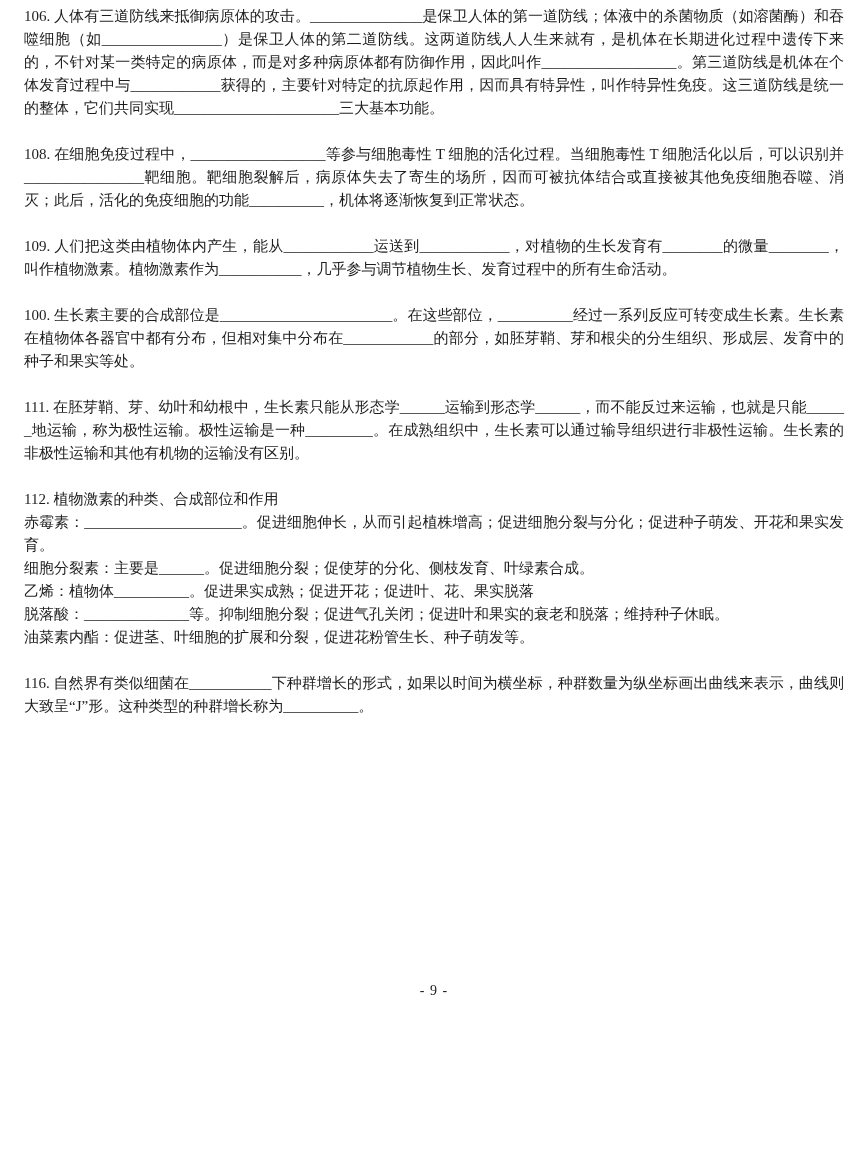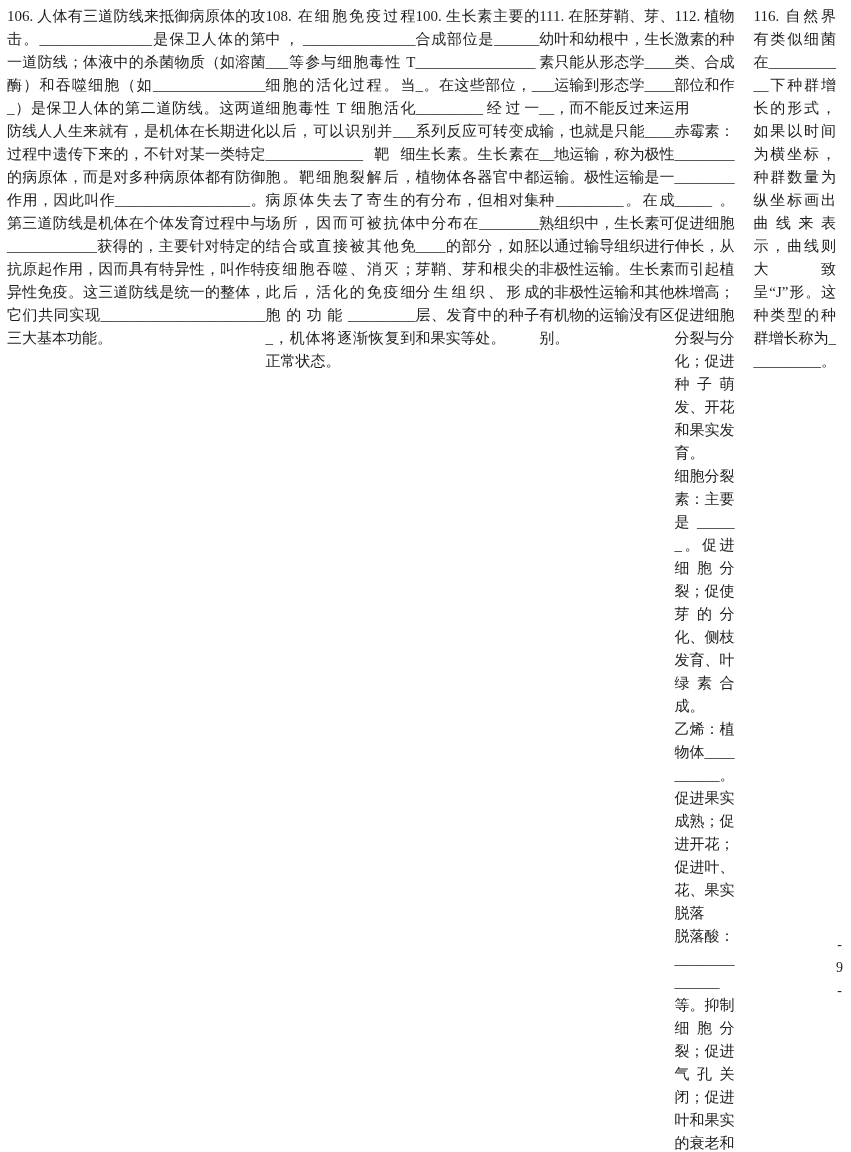--- a/index.html
+++ b/index.html
@@ -9,53 +9,53 @@
   }
   body {
     width: 851px;
     height: 1152px;
     overflow: hidden;
   }
   .page {
     box-sizing: border-box;
     width: 851px;
     height: 1032px;
-    padding: 5px 7px 0 7px;
+    padding: 5px 7px 0 24px;
     font-family: "Liberation Serif", "DejaVu Serif", serif;
     font-size: 15px;
     line-height: 23px;
     color: #1c1c1c;
     display: flex;
-    flex-direction: row;
+    flex-direction: column;
   }
   .q {
     margin: 0 0 23px 0;
     text-align: justify;
     white-space: pre-wrap;
     word-break: break-all;
   }
   .q:last-of-type {
     margin-bottom: 0;
-    margin-left: 19px;
   }
   .page-number {
     margin-top: auto;
     text-align: center;
     padding-bottom: 30px;
     font-size: 14px;
     letter-spacing: 1px;
     color: #1c1c1c;
   }
 </style>
 </head>
 <body>
 
 <div class="page">
   <p class="q">106. 人体有三道防线来抵御病原体的攻击。_______________是保卫人体的第一道防线；体液中的杀菌物质（如溶菌酶）和吞噬细胞（如________________）是保卫人体的第二道防线。这两道防线人人生来就有，是机体在长期进化过程中遗传下来的，不针对某一类特定的病原体，而是对多种病原体都有防御作用，因此叫作__________________。第三道防线是机体在个体发育过程中与____________获得的，主要针对特定的抗原起作用，因而具有特异性，叫作特异性免疫。这三道防线是统一的整体，它们共同实现______________________三大基本功能。</p>
   <p class="q">108. 在细胞免疫过程中，__________________等参与细胞毒性 T 细胞的活化过程。当细胞毒性 T 细胞活化以后，可以识别并________________靶细胞。靶细胞裂解后，病原体失去了寄生的场所，因而可被抗体结合或直接被其他免疫细胞吞噬、消灭；此后，活化的免疫细胞的功能__________，机体将逐渐恢复到正常状态。</p>
+  <p class="q">109. 人们把这类由植物体内产生，能从____________运送到____________，对植物的生长发育有________的微量________，叫作植物激素。植物激素作为___________，几乎参与调节植物生长、发育过程中的所有生命活动。</p>
   <p class="q">100. 生长素主要的合成部位是_______________________。在这些部位，__________经过一系列反应可转变成生长素。生长素在植物体各器官中都有分布，但相对集中分布在____________的部分，如胚芽鞘、芽和根尖的分生组织、形成层、发育中的种子和果实等处。</p>
   <p class="q">111. 在胚芽鞘、芽、幼叶和幼根中，生长素只能从形态学______运输到形态学______，而不能反过来运输，也就是只能______地运输，称为极性运输。极性运输是一种_________。在成熟组织中，生长素可以通过输导组织进行非极性运输。生长素的非极性运输和其他有机物的运输没有区别。</p>
   <p class="q">112. 植物激素的种类、合成部位和作用
 赤霉素：_____________________。促进细胞伸长，从而引起植株增高；促进细胞分裂与分化；促进种子萌发、开花和果实发育。
 细胞分裂素：主要是______。促进细胞分裂；促使芽的分化、侧枝发育、叶绿素合成。
 乙烯：植物体__________。促进果实成熟；促进开花；促进叶、花、果实脱落
 脱落酸：______________等。抑制细胞分裂；促进气孔关闭；促进叶和果实的衰老和脱落；维持种子休眠。
 油菜素内酯：促进茎、叶细胞的扩展和分裂，促进花粉管生长、种子萌发等。</p>
   <p class="q">116. 自然界有类似细菌在___________下种群增长的形式，如果以时间为横坐标，种群数量为纵坐标画出曲线来表示，曲线则大致呈“J”形。这种类型的种群增长称为__________。</p>
   <div class="page-number">- 9 -</div>

